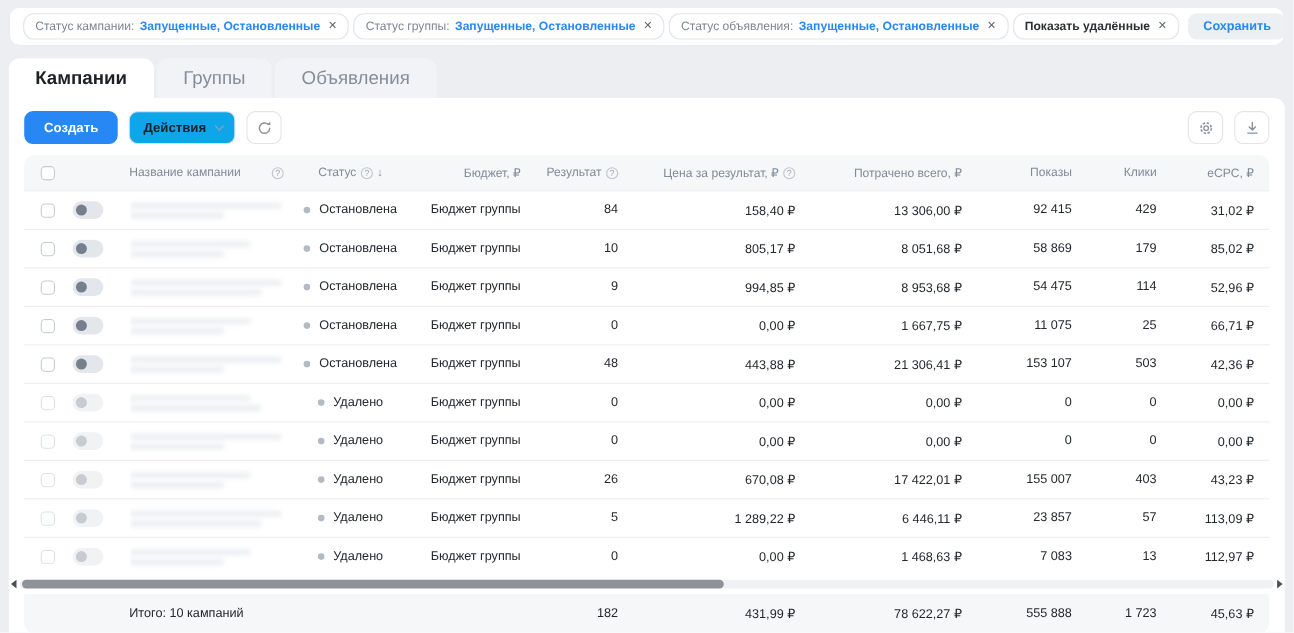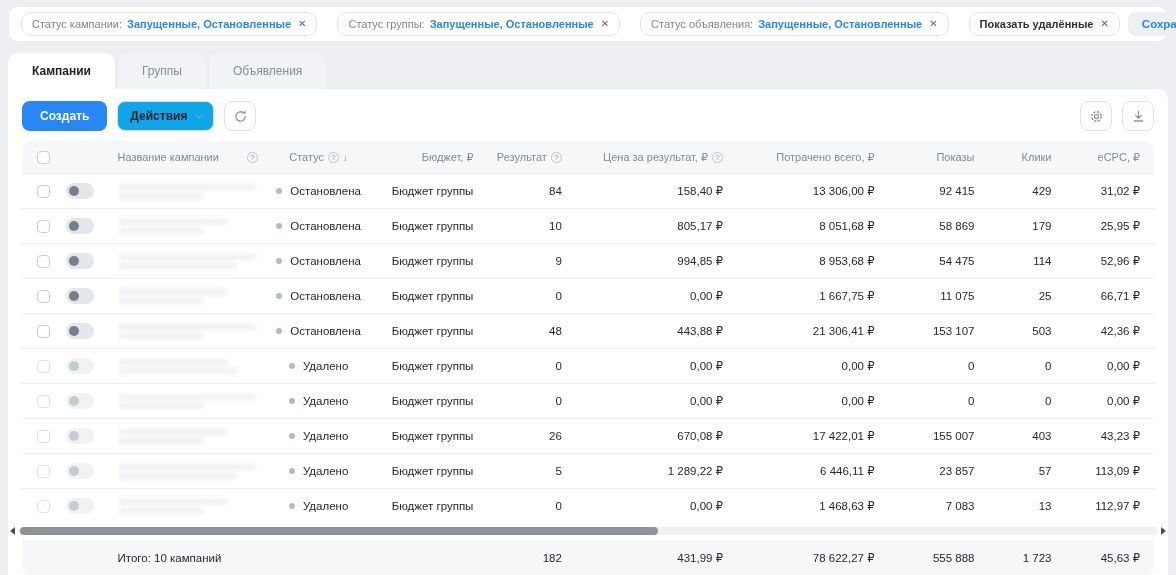--- a/index.html
+++ b/index.html
@@ -18,21 +18,21 @@
   .chip-label{color:#7c8793;}
   .chip-value{color:var(--accent);font-weight:700;}
   .chip.plain .chip-label{color:#2c2f33;font-weight:700;}
   .chip-close{color:#5d6671;font-size:10px;line-height:1;margin-left:2px;}
   .chip-close::before{content:"✕";}
   .pill-btn{height:24px;padding:0 14px;border:none;border-radius:8px;background:#edf0f3;color:var(--accent);
     font-weight:700;font-size:11.5px;display:inline-flex;align-items:center;cursor:pointer;font-family:inherit;white-space:nowrap;}
 
   
   .tabs{margin:11px 8px 0;display:flex;height:36px;}
-  .tab{display:flex;align-items:center;padding:0 24px;font-size:12px;border-radius:10px 10px 0 0;
+  .tab{display:flex;align-items:center;padding:0 24px;font-size:17px;border-radius:10px 10px 0 0;
     margin-right:3px;cursor:pointer;}
   .tab.active{background:#fff;color:#1d2024;font-weight:700;}
   .tab.inactive{background:#f2f3f6;color:#848e99;}
 
   
   .panel{margin:0 8px;background:#fff;border-radius:0 10px 10px 10px;padding:10px 0 8px;}
   .toolbar{display:flex;align-items:center;gap:10px;padding:2px 14px 10px;}
   .btn-primary{height:30px;padding:0 18px;border:none;border-radius:8px;background:var(--accent);color:#fff;
     font-size:12px;font-weight:700;cursor:pointer;font-family:inherit;}
   .btn-secondary{height:30px;padding:0 12px;border:1px solid #dde1e7;border-radius:8px;background:#0ea5e9;
@@ -94,21 +94,21 @@
   .thumb{position:absolute;left:2px;top:0;height:8px;width:56%;border-radius:4px;background:#8e9399;cursor:grab;}
 
   
   .totals{margin:2px 14px 0;background:var(--headbg);border-radius:0 0 10px 10px;height:36px;}
   .totals .td{font-size:11.5px;color:#24282e;}
 </style>
 </head>
 <body>
 
 <div class="filterbar">
-  <span id="chip-list" style="display:inline-flex;gap:20px;align-items:center;text-align:center;">
+  <span id="chip-list" style="display:inline-flex;gap:4px;align-items:center;text-align:center;">
   <span class="chip">
     <span class="chip-label">Статус кампании:</span>
     <span class="chip-value">Запущенные, Остановленные</span>
     <span class="chip-close"></span>
   </span>
 
   <span class="chip">
     <span class="chip-label">Статус группы:</span>
     <span class="chip-value">Запущенные, Остановленные</span>
     <span class="chip-close"></span>
@@ -242,21 +242,21 @@
       <div class="td col-status">
         <span class="dot"></span>
         <span>Остановлена</span>
       </div>
       <div class="td col-budget num">Бюджет группы</div>
       <div class="td col-result num">10</div>
       <div class="td col-price num">805,17 ₽</div>
       <div class="td col-spent num">8 051,68 ₽</div>
       <div class="td col-imps num">58 869</div>
       <div class="td col-clicks num">179</div>
-      <div class="td col-ecpc num">25,95 ₽</div>
+      <div class="td col-ecpc num">85,02 ₽</div>
     </div>
 
     <div class="tr row">
       <div class="td col-select">
             <span class="checkbox"></span>
           </div>
       <div class="td col-toggle">
             <span class="toggle">
               <span class="knob"></span>
             </span>

